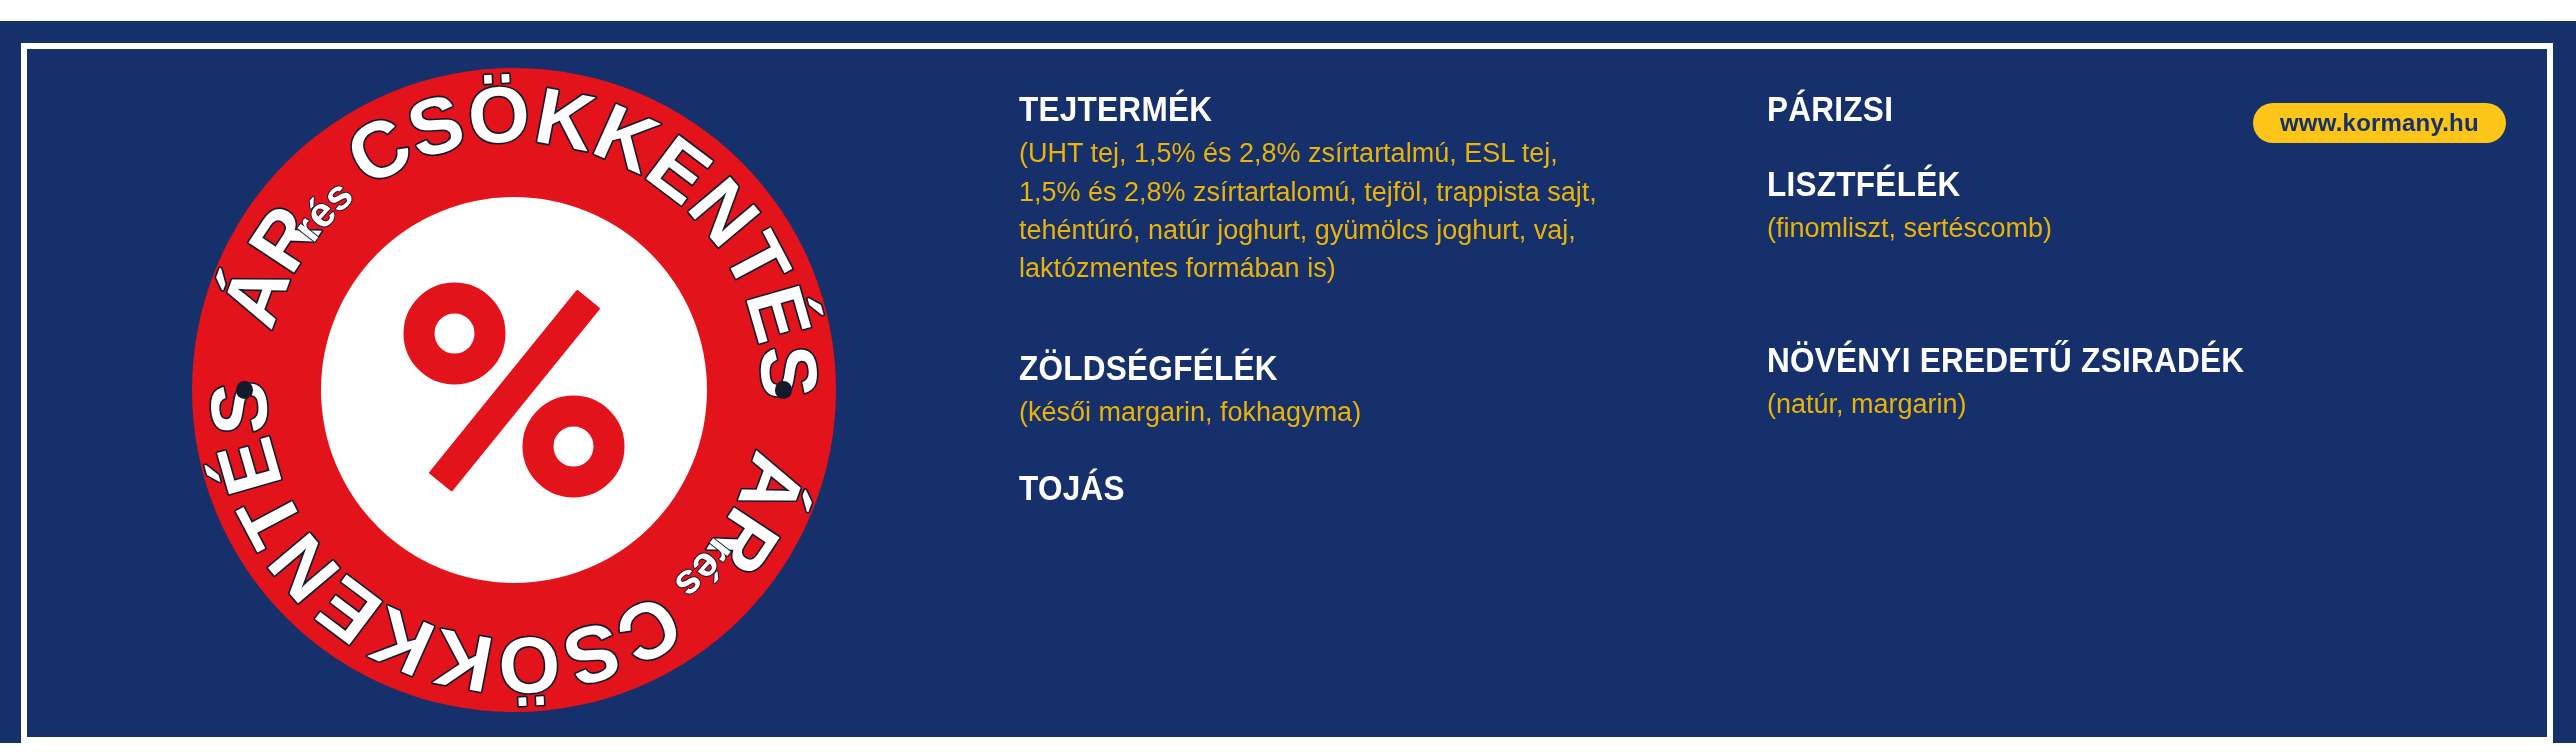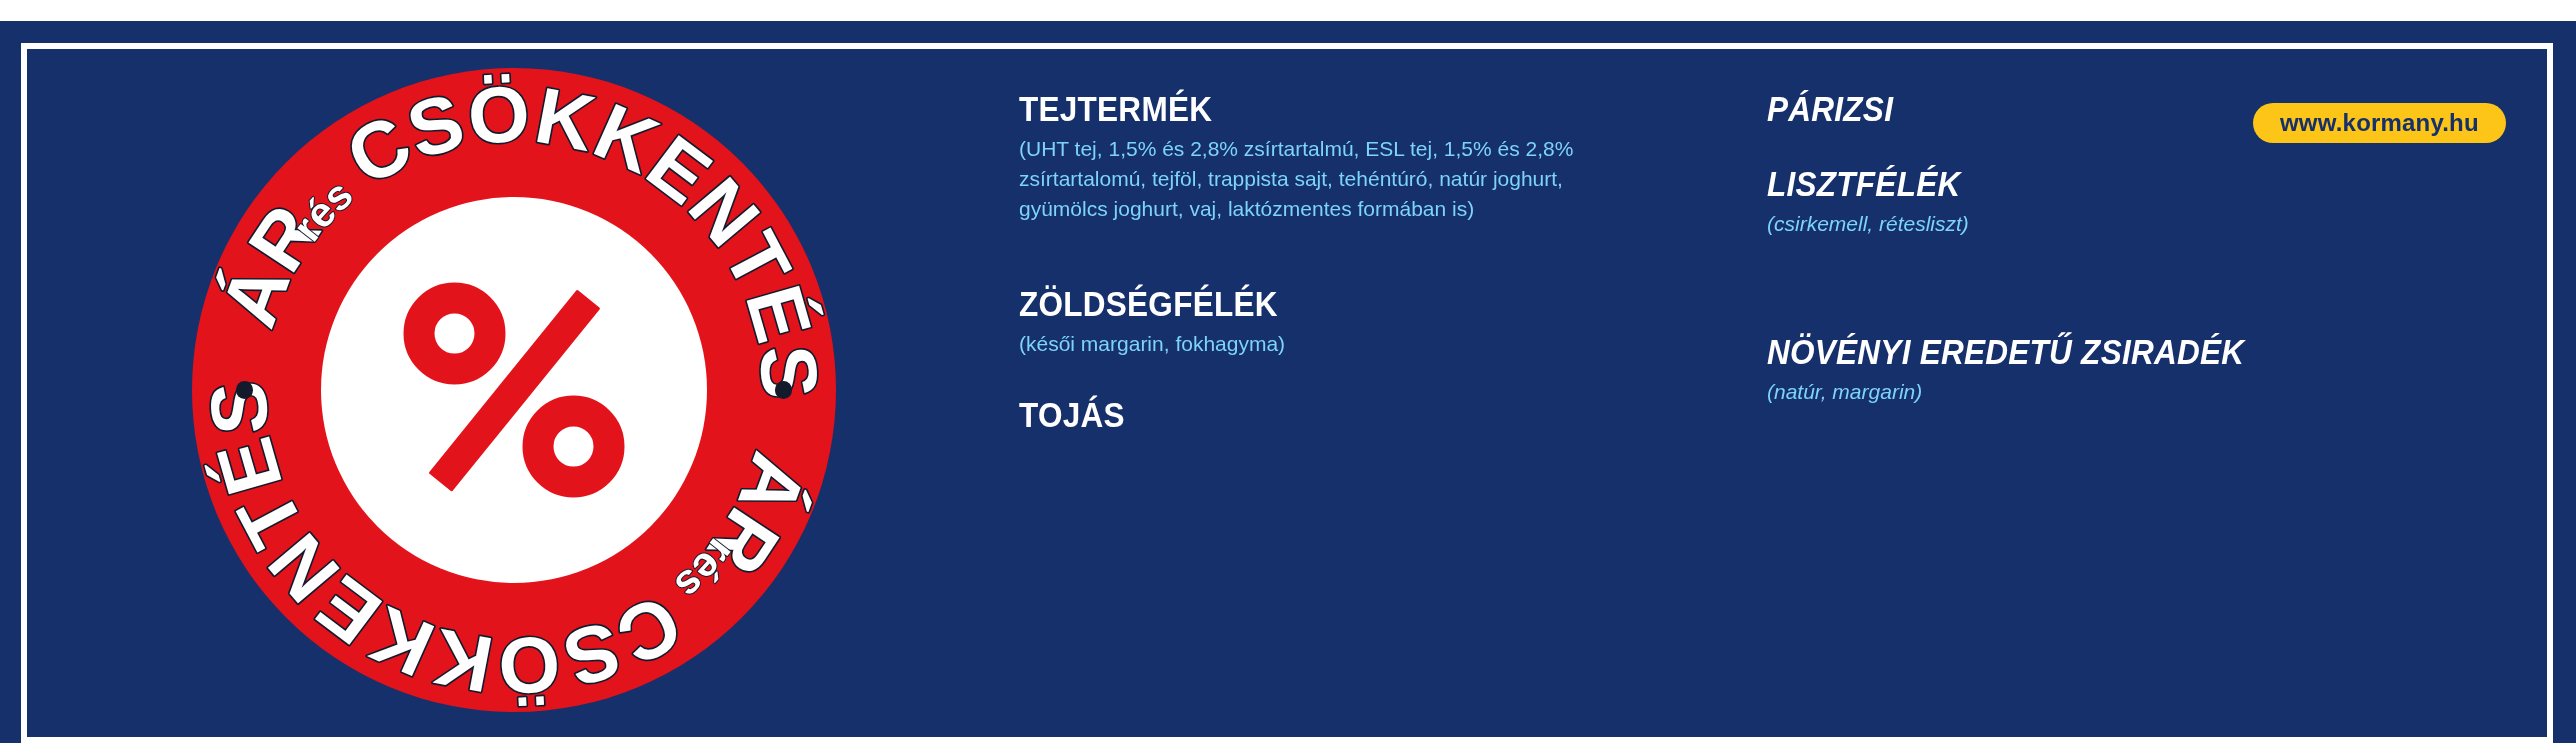--- a/index.html
+++ b/index.html
@@ -121,38 +121,38 @@
   }
   .ring-text text.big { font-size: 118px; letter-spacing: 1px; }
   .ring-text text.small { font-size: 62px; stroke-width: 3px; }
 
   
   .col {
     position: absolute;
     top: 70px;
   }
   .col-1 { left: 991px; width: 657px; }
-  .col-2 { left: 1739px; width: 684px; font-style: italic; }
+  .col-2 { left: 1739px; width: 684px; }
 
   .group { margin-bottom: 0; margin-left: 28px; }
 
   .g-title {
     color: #ffffff;
     font-weight: bold;
     font-size: 35px;
     line-height: 1.05;
     letter-spacing: 0.3px;
     margin: 0;
     transform: scaleX(0.9);
     transform-origin: left center;
     white-space: nowrap;
   }
   .g-sub {
-    color: #7dd3fc;
-    font-size: 21px;
+    color: #eab308;
+    font-size: 27px;
     line-height: 1.42;
     margin: 6.7px 0 0 0;
     max-width: 604px;
   }
 
   .sp-lg { height: 38px; }
   .sp-md { height: 31px; }
   .sp-sm { height: 25.5px; }
 
   
@@ -264,21 +264,21 @@
   <div class="col col-2">
 
     <div class="group">
       <div class="g-title">PÁRIZSI</div>
     </div>
 
     <div class="sp-lg"></div>
 
     <div class="group">
       <div class="g-title">LISZTFÉLÉK</div>
-      <div class="g-sub">(csirkemell, rétesliszt)</div>
+      <div class="g-sub">(finomliszt, sertéscomb)</div>
     </div>
 
     <div class="sp-sm"></div>
 
 
     <div class="sp-lg"></div>
 
 
     <div class="sp-md"></div>
 

